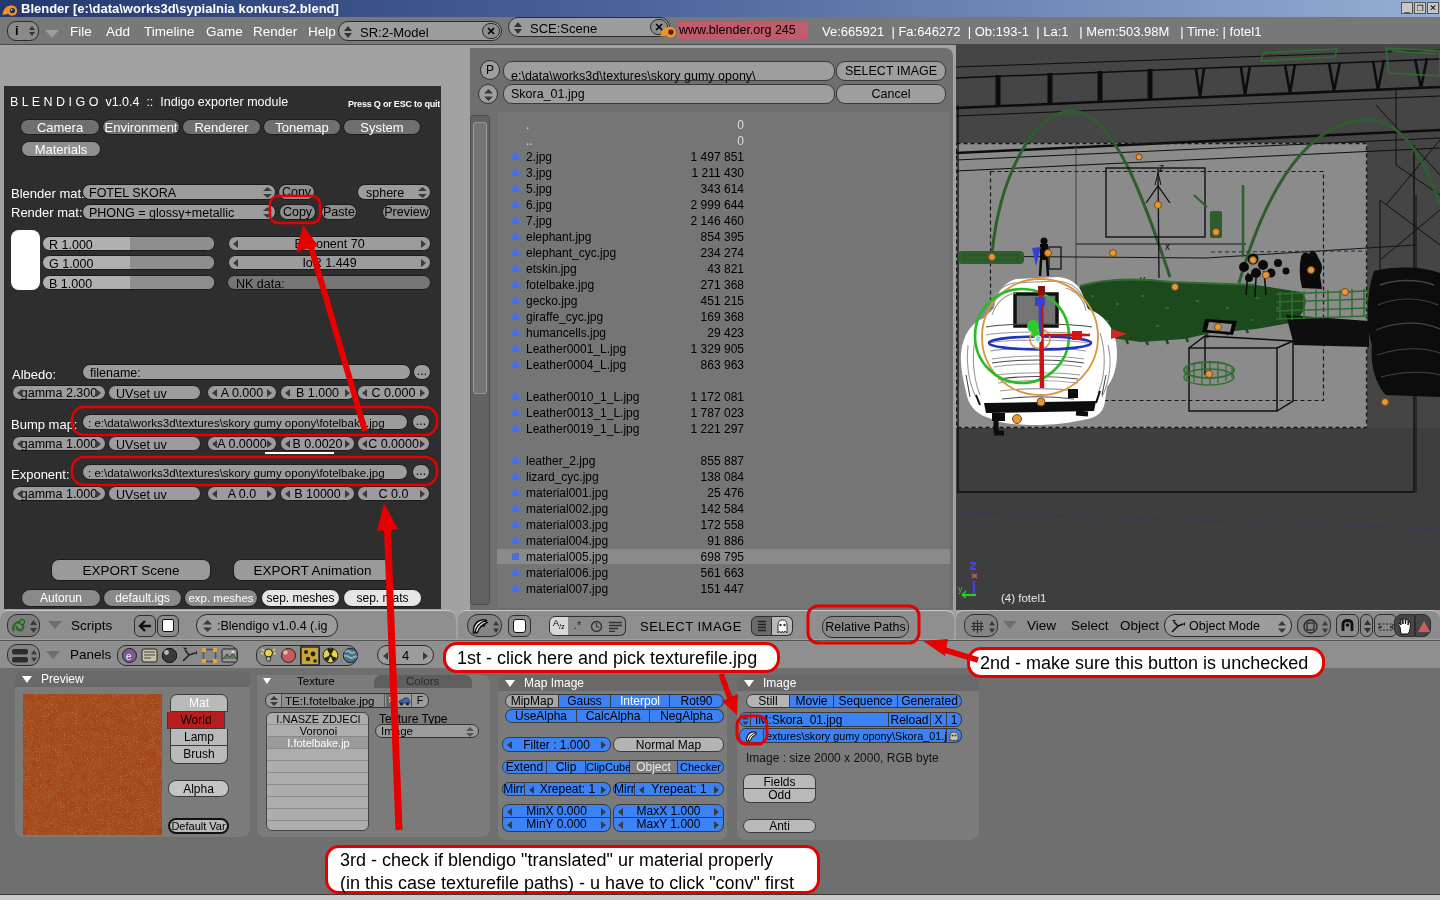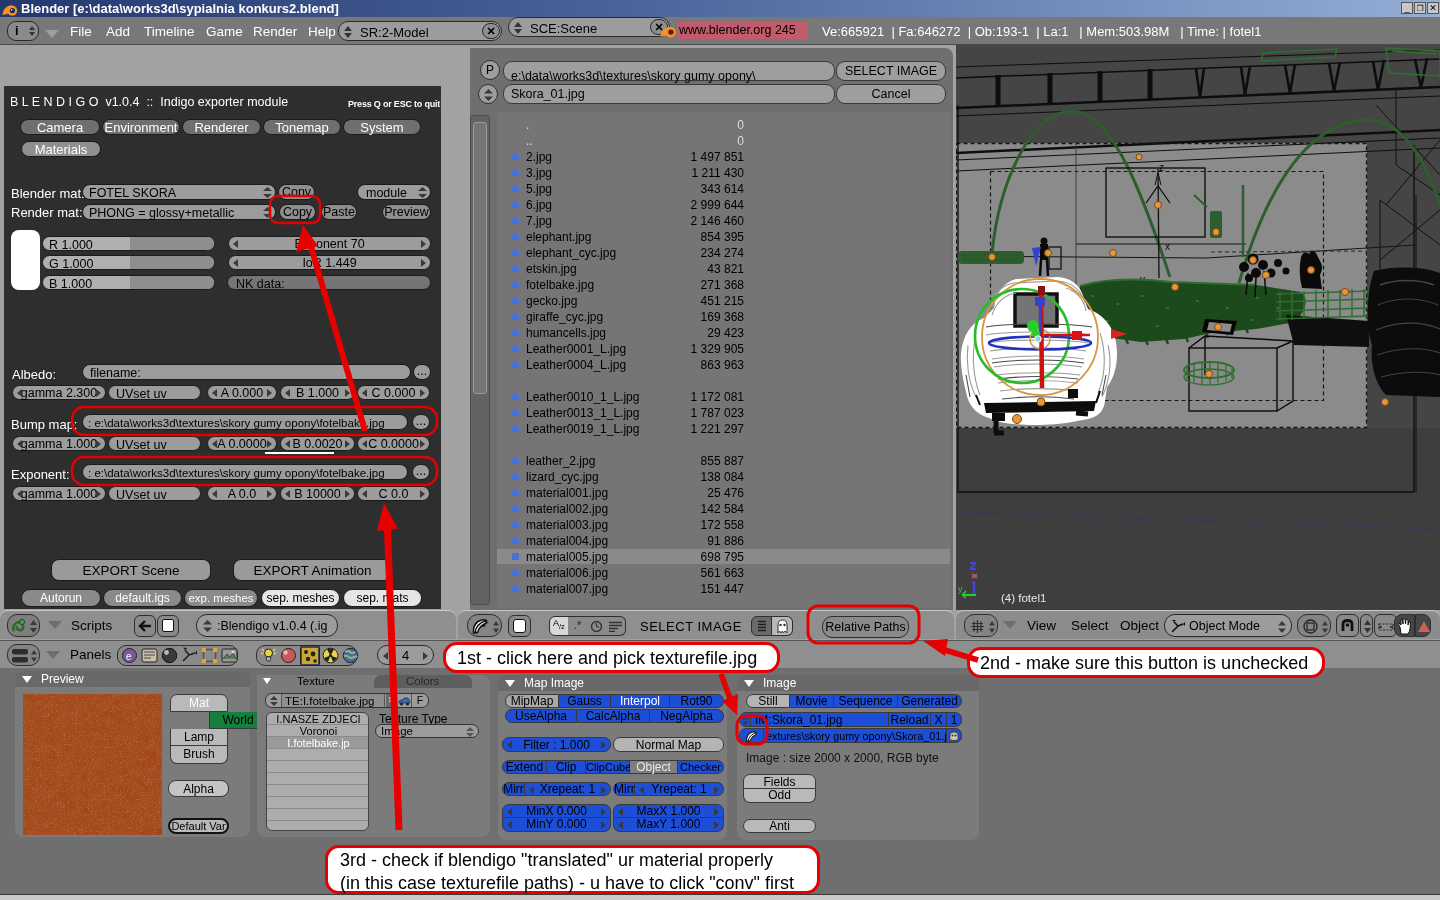--- a/index.html
+++ b/index.html
@@ -19,21 +19,21 @@
 color:#000;font-size:12.5px;text-align:center;}
 .txt{position:absolute;color:#000;font-size:12px;white-space:nowrap;}
 .note{position:absolute;background:#fff;border:3px solid #E60000;border-radius:14px;
 color:#000;font-size:18px;white-space:nowrap;z-index:50;}
 .updn{display:inline-block;width:9px;height:12px;vertical-align:middle;}
 .frow{position:absolute;left:38px;width:453px;height:16px;}
 .frow i{position:absolute;left:15px;top:4px;width:7px;height:7px;background:#4A6FD6;}
 .frow .fn{position:absolute;left:29px;top:1px;font-size:12px;color:#000;}
 .frow b{position:absolute;right:206px;top:1px;font-size:12px;color:#000;font-weight:normal;}
 .hbtn{position:absolute;background:#7E7E7E;border:1px solid #2e2e2e;border-radius:6px;}
-.seg{position:absolute;background:#1d4ed8;border:1px solid #3a3a3a;color:#000;font-size:12px;text-align:center;}
+.seg{position:absolute;background:#3b82f6;border:1px solid #3a3a3a;color:#000;font-size:12px;text-align:center;}
 .phead{position:absolute;left:0;top:0;right:0;height:16px;background:#696969;border-radius:7px 7px 0 0;color:#fff;font-size:12px;}
 .phead s{position:absolute;left:7px;top:5px;width:0;height:0;border-left:5px solid transparent;border-right:5px solid transparent;border-top:7px solid #fff;}
 .phead b{position:absolute;left:26px;top:1px;font-weight:normal;}
 </style>
 </head>
 <body>
 
 <div class="abs" style="left:0;top:0;width:1440px;height:17px;background:linear-gradient(90deg,#24386F 0%,#4C659B 45%,#95AED6 100%);">
   <svg class="abs" style="left:2px;top:1px" width="16" height="16" viewBox="0 0 16 16">
     <path d="M0.5,14 C1,8.5 4,5 9,4.3 L13.5,5.5 C9.5,6.8 6.5,9.5 5.5,13 Z" fill="#F6921E"></path>
@@ -103,21 +103,21 @@
   <div class="lbl" style="left:7px;top:100px;">Blender mat:</div>
   <div class="dd" style="left:78px;top:98px;width:194px;height:16px;">
     <div style="padding:1px 0 0 6px;">FOTEL SKORA</div>
     <svg class="abs" style="right:3px;top:2px" width="9" height="11">
         <polygon points="4.5,0 9,4 0,4" fill="#3a3a3a"></polygon>
         <polygon points="4.5,11 9,7 0,7" fill="#3a3a3a"></polygon>
       </svg>
   </div>
   <div class="dd" style="left:274px;top:98px;width:37px;height:16px;background:#8E8E8E;text-align:center;line-height:14px;">Conv</div>
   <div class="dd" style="left:353px;top:98px;width:74px;height:16px;">
-    <div style="padding:1px 0 0 8px;">module</div>
+    <div style="padding:1px 0 0 8px;">sphere</div>
     <svg class="abs" style="right:3px;top:2px" width="9" height="11">
         <polygon points="4.5,0 9,4 0,4" fill="#3a3a3a"></polygon>
         <polygon points="4.5,11 9,7 0,7" fill="#3a3a3a"></polygon>
       </svg>
   </div>
   <div class="lbl" style="left:7px;top:119px;">Render mat:</div>
   <div class="dd" style="left:78px;top:118px;width:194px;height:16px;">
     <div style="padding:1px 0 0 6px;">PHONG = glossy+metallic</div>
     <svg class="abs" style="right:3px;top:2px" width="9" height="11">
         <polygon points="4.5,0 9,4 0,4" fill="#3a3a3a"></polygon>
@@ -855,21 +855,21 @@
         <feTurbulence type="fractalNoise" baseFrequency="0.12" numOctaves="2" seed="3" result="t2"></feTurbulence>
         <feColorMatrix in="t2" type="matrix" values="0 0 0 0 0.35  0 0 0 0 0.14  0 0 0 0 0.05  0.5 0.3 0 0 -0.25" result="dk"></feColorMatrix>
         <feComposite in="dk" in2="SourceGraphic" operator="over"></feComposite>
       </filter>
         </defs>
       <rect width="139" height="141" fill="#A34616"></rect>
       <rect width="139" height="141" fill="#A34616" filter="url(#noisedark)" opacity="0.8"></rect>
       <rect width="139" height="141" fill="none" filter="url(#noise)"></rect>
     </svg>
     <div class="seg" style="left:155px;top:23px;width:58px;height:18px;background:#B9B9B9;color:#fff;border-radius:7px 7px 0 0;line-height:17px;">Mat</div>
-    <div class="seg" style="left:152px;top:41px;width:58px;height:17px;background:#15803d;border-top:none;line-height:16px;margin-left:42px;">World</div>
+    <div class="seg" style="left:152px;top:41px;width:58px;height:17px;background:#b91c1c;border-top:none;line-height:16px;">World</div>
     <div class="seg" style="left:155px;top:58px;width:58px;height:17px;background:#B9B9B9;border-top:none;line-height:16px;">Lamp</div>
     <div class="seg" style="left:155px;top:75px;width:58px;height:18px;background:#B9B9B9;border-top:none;border-radius:0 0 7px 7px;line-height:16px;">Brush</div>
     <div class="seg" style="left:153px;top:109px;width:61px;height:17px;background:#C4C4C4;border-radius:8px;line-height:16px;">Alpha</div>
     <div class="seg" style="left:153px;top:147px;width:61px;height:16px;background:#B9B9B9;border:2px solid #111;border-radius:8px;line-height:12px;font-size:11px;white-space:nowrap;">Default Var</div>
   </div>
 
   <div class="abs" style="left:257px;top:7px;width:233px;height:162px;background:#7B7B7B;border-radius:0 8px 8px 8px;">
     <div class="abs" style="left:0;top:0;width:117px;height:13px;background:#7B7B7B;border-radius:7px 7px 0 0;">
       <s class="abs" style="left:6px;top:3px;width:0;height:0;border-left:4.5px solid transparent;border-right:4.5px solid transparent;border-top:6px solid #fff;"></s>
       <div class="abs" style="left:40px;top:0px;color:#000;font-size:11.5px;">Texture</div>

